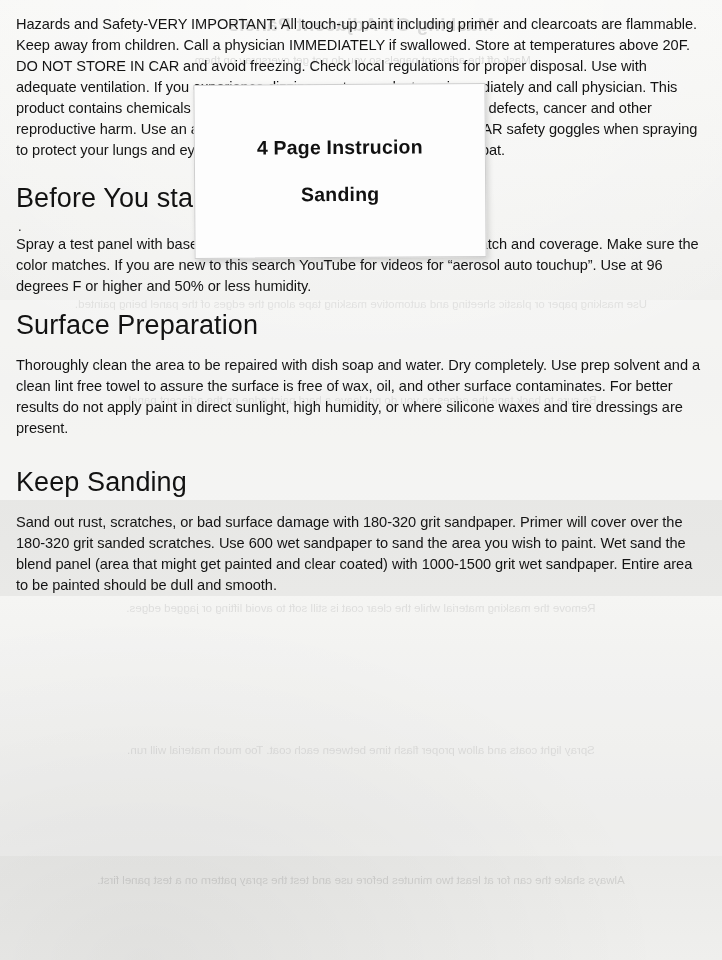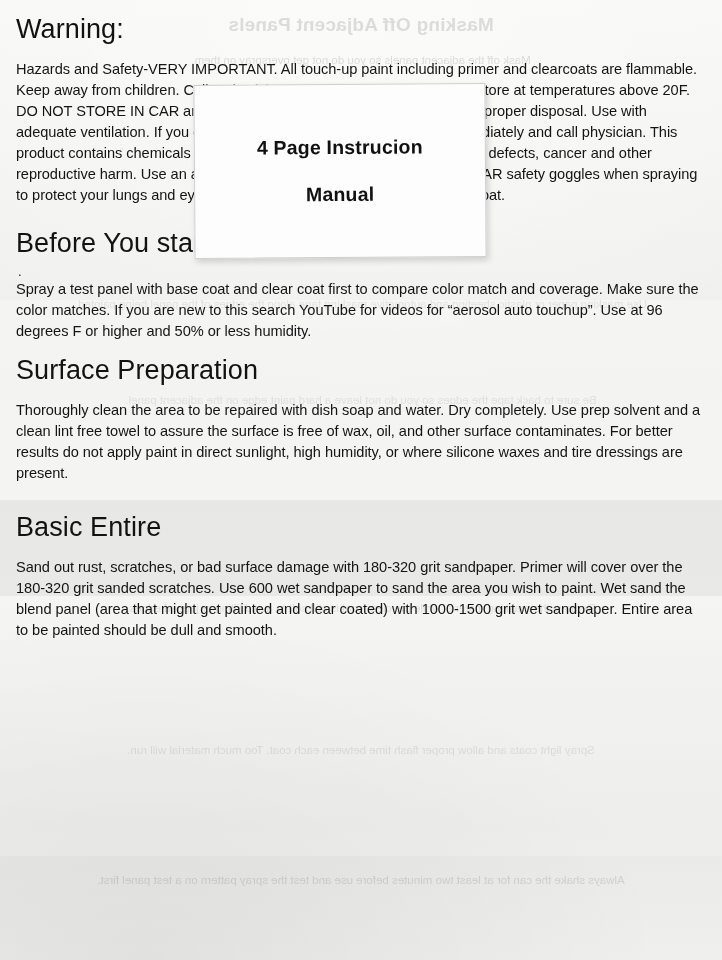--- a/index.html
+++ b/index.html
@@ -148,38 +148,37 @@
 <div class="bleed bleed-block bleed-1">Mask off the adjacent panels so you do not get overspray on them.</div>
 <div class="bleed bleed-block bleed-2">Use masking paper or plastic sheeting and automotive masking tape along the edges of the panel being painted.</div>
 <div class="bleed bleed-block bleed-3">Be sure to back tape the edges so you do not leave a hard paint edge on the adjacent panel.</div>
 <div class="bleed bleed-block bleed-4">Remove the masking material while the clear coat is still soft to avoid lifting or jagged edges.</div>
 <div class="bleed bleed-block bleed-5">Spray light coats and allow proper flash time between each coat. Too much material will run.</div>
 <div class="bleed bleed-block bleed-6">Always shake the can for at least two minutes before use and test the spray pattern on a test panel first.</div>
 
 <div class="content">
 
   <section class="sec-warning">
-    <h1 class="sec">Warning:</h1>
     <p class="body">Hazards and Safety-VERY IMPORTANT. All touch-up paint including primer and clearcoats are flammable. Keep away from children. Call a physician IMMEDIATELY if swallowed. Store at temperatures above 20F. DO NOT STORE IN CAR and avoid freezing. Check local regulations for proper disposal. Use with adequate ventilation. If you experience dizziness, stop product use immediately and call physician. This product contains chemicals known to the state of California to cause birth defects, cancer and other reproductive harm. Use an approved automotive paint respirator and WEAR safety goggles when spraying to protect your lungs and eyes. This includes the primer, paint and clearcoat.</p>
   </section>
 
   <section class="sec-before">
     <h1 class="sec tight">Before You start:</h1>
     <p class="dot">.</p>
     <p class="body">Spray a test panel with base coat and clear coat first to compare color match and coverage. Make sure the color matches.  If you are new to this search YouTube for videos for “aerosol auto touchup”.  Use at 96 degrees F or higher and 50% or less humidity.</p>
   </section>
 
   <section class="sec-surface">
     <h1 class="sec">Surface Preparation</h1>
     <p class="body">Thoroughly clean the area to be repaired with dish soap and water.  Dry completely. Use prep solvent and a clean lint free towel to assure the surface is free of wax, oil, and other surface contaminates. For better results do not apply paint in direct sunlight, high humidity, or where silicone waxes and tire dressings are present.</p>
   </section>
 
   <section class="sec-basic">
-    <h1 class="sec">Basic Entire</h1>
+    <h1 class="sec">Keep Sanding</h1>
     <p class="body">Sand out rust, scratches, or bad surface damage with 180-320 grit sandpaper. Primer will cover over the 180-320 grit sanded scratches. Use 600 wet sandpaper to sand the area you wish to paint. Wet sand the blend panel (area that might get painted and clear coated) with 1000-1500 grit wet sandpaper. Entire area to be painted should be dull and smooth.</p>
   </section>
 
 </div>
 
 <div class="label-card">
   <div class="ln">4 Page Instrucion</div>
-  <div class="ln ln2">Manual</div>
+  <div class="ln ln2">Sanding</div>
 </div>
 
 </body></html>

